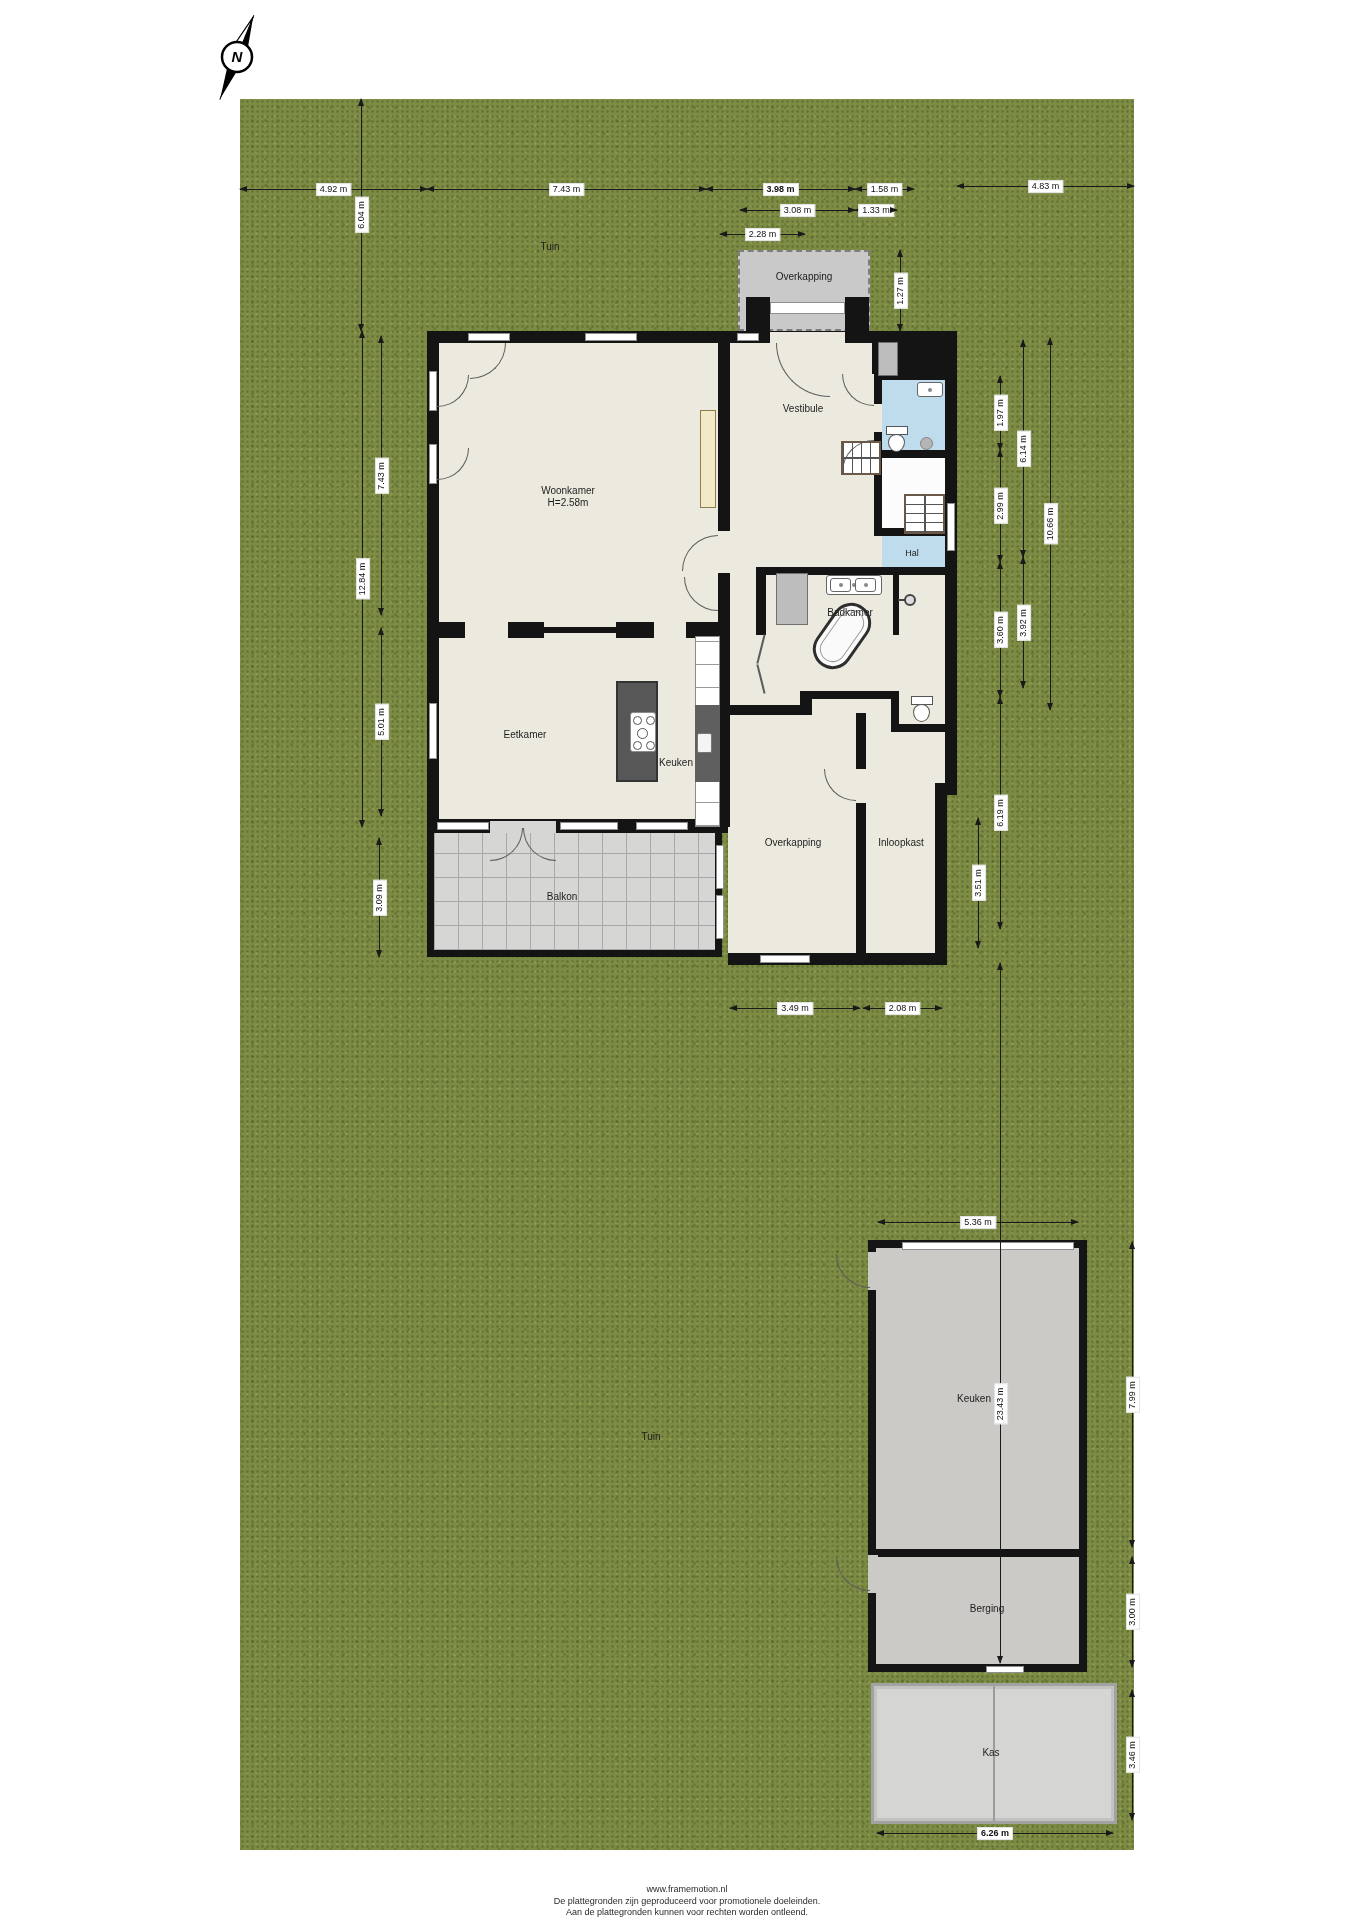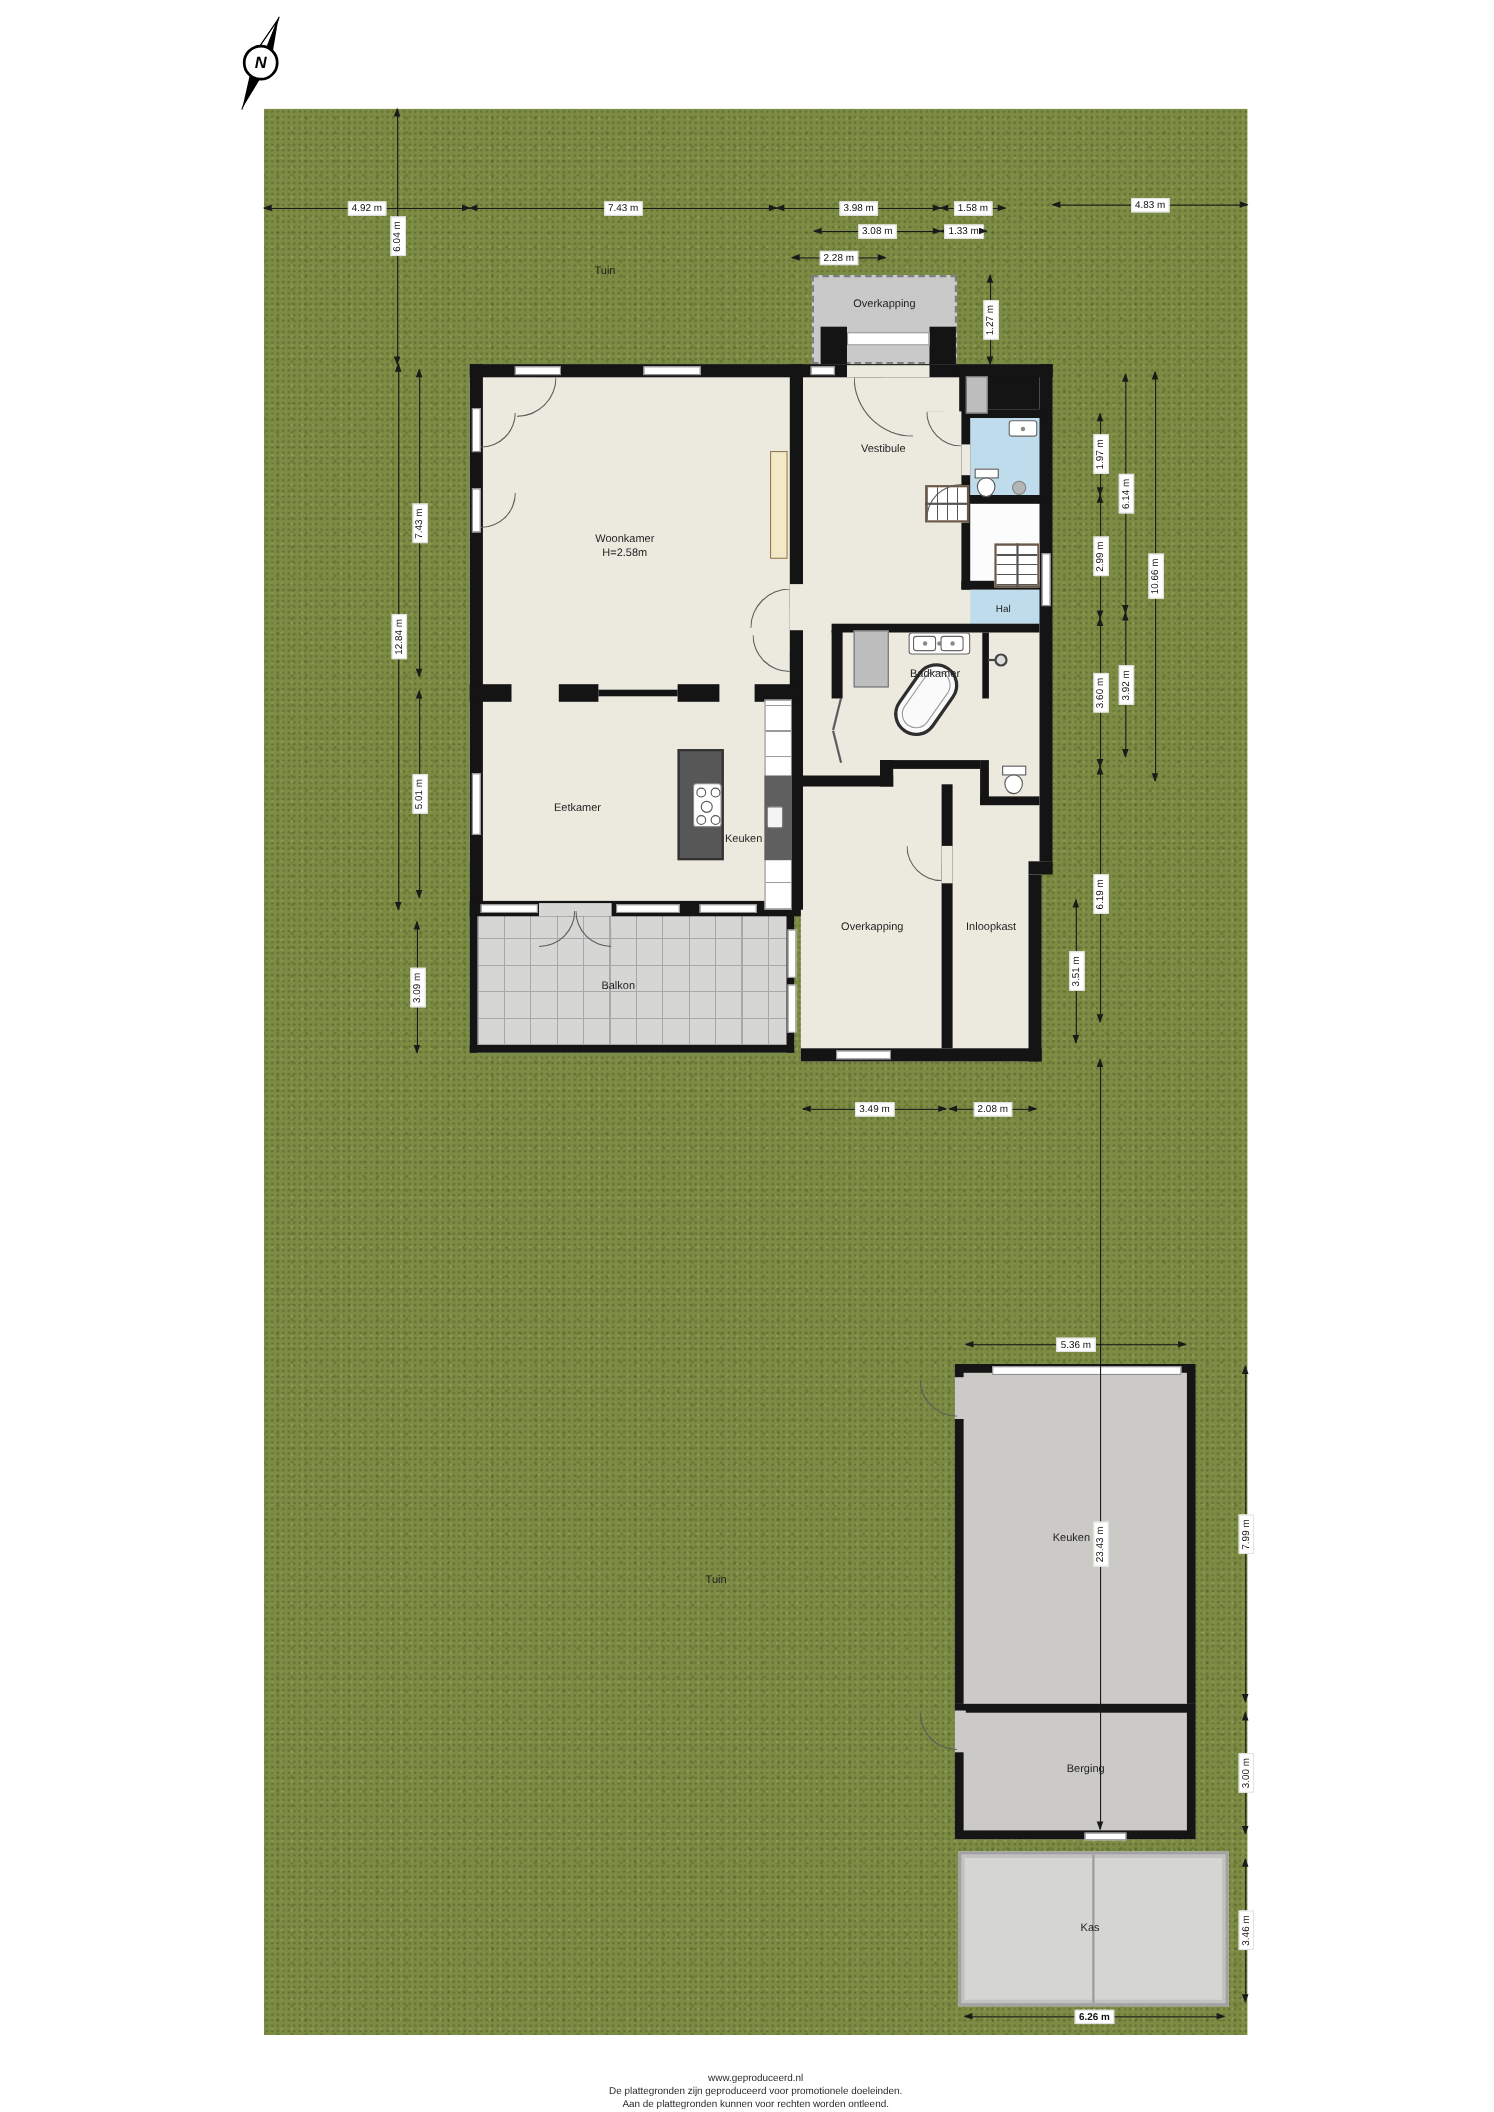--- a/index.html
+++ b/index.html
@@ -249,21 +249,21 @@
   <div class="rlabel" style="left:991px;top:1753px;">Kas</div>
 
   <div id="dims-layer">
       <div class="dim h" style="left: 240px; top: 189px; width: 187px;">
         <span class="dim-label" style="left: 50%;">4.92 m</span>
       </div>
       <div class="dim h" style="left: 427px; top: 189px; width: 279px;">
         <span class="dim-label" style="left: 50%;">7.43 m</span>
       </div>
       <div class="dim h" style="left: 706px; top: 189px; width: 149px;">
-        <span class="dim-label" style="left: 50%;">3.98 m</span>
+        <span class="dim-label" style="left: 50%; font-weight: bold;">3.98 m</span>
       </div>
       <div class="dim h" style="left: 855px; top: 189px; width: 59px;">
         <span class="dim-label" style="left: 50%;">1.58 m</span>
       </div>
       <div class="dim h" style="left: 957px; top: 186px; width: 177px;">
         <span class="dim-label" style="left: 50%;">4.83 m</span>
       </div>
       <div class="dim h" style="left: 740px; top: 210px; width: 115px;">
         <span class="dim-label" style="left: 50%;">3.08 m</span>
       </div>
@@ -335,18 +335,18 @@
       </div>
       <div class="dim v" style="left: 1132px; top: 1557px; height: 110px;">
         <span class="dim-label" style="top: 50%;">3.00 m</span>
       </div>
       <div class="dim v" style="left: 1132px; top: 1690px; height: 130px;">
         <span class="dim-label" style="top: 50%;">3.46 m</span>
       </div>
     </div>
 
   <div class="footer">
-    <div>www.geproduceerd.nl</div>
+    <div>www.framemotion.nl</div>
     <div>De plattegronden zijn geproduceerd voor promotionele doeleinden.</div>
     <div>Aan de plattegronden kunnen voor rechten worden ontleend.</div>
   </div>
 
 </div>
 
 </body></html>

